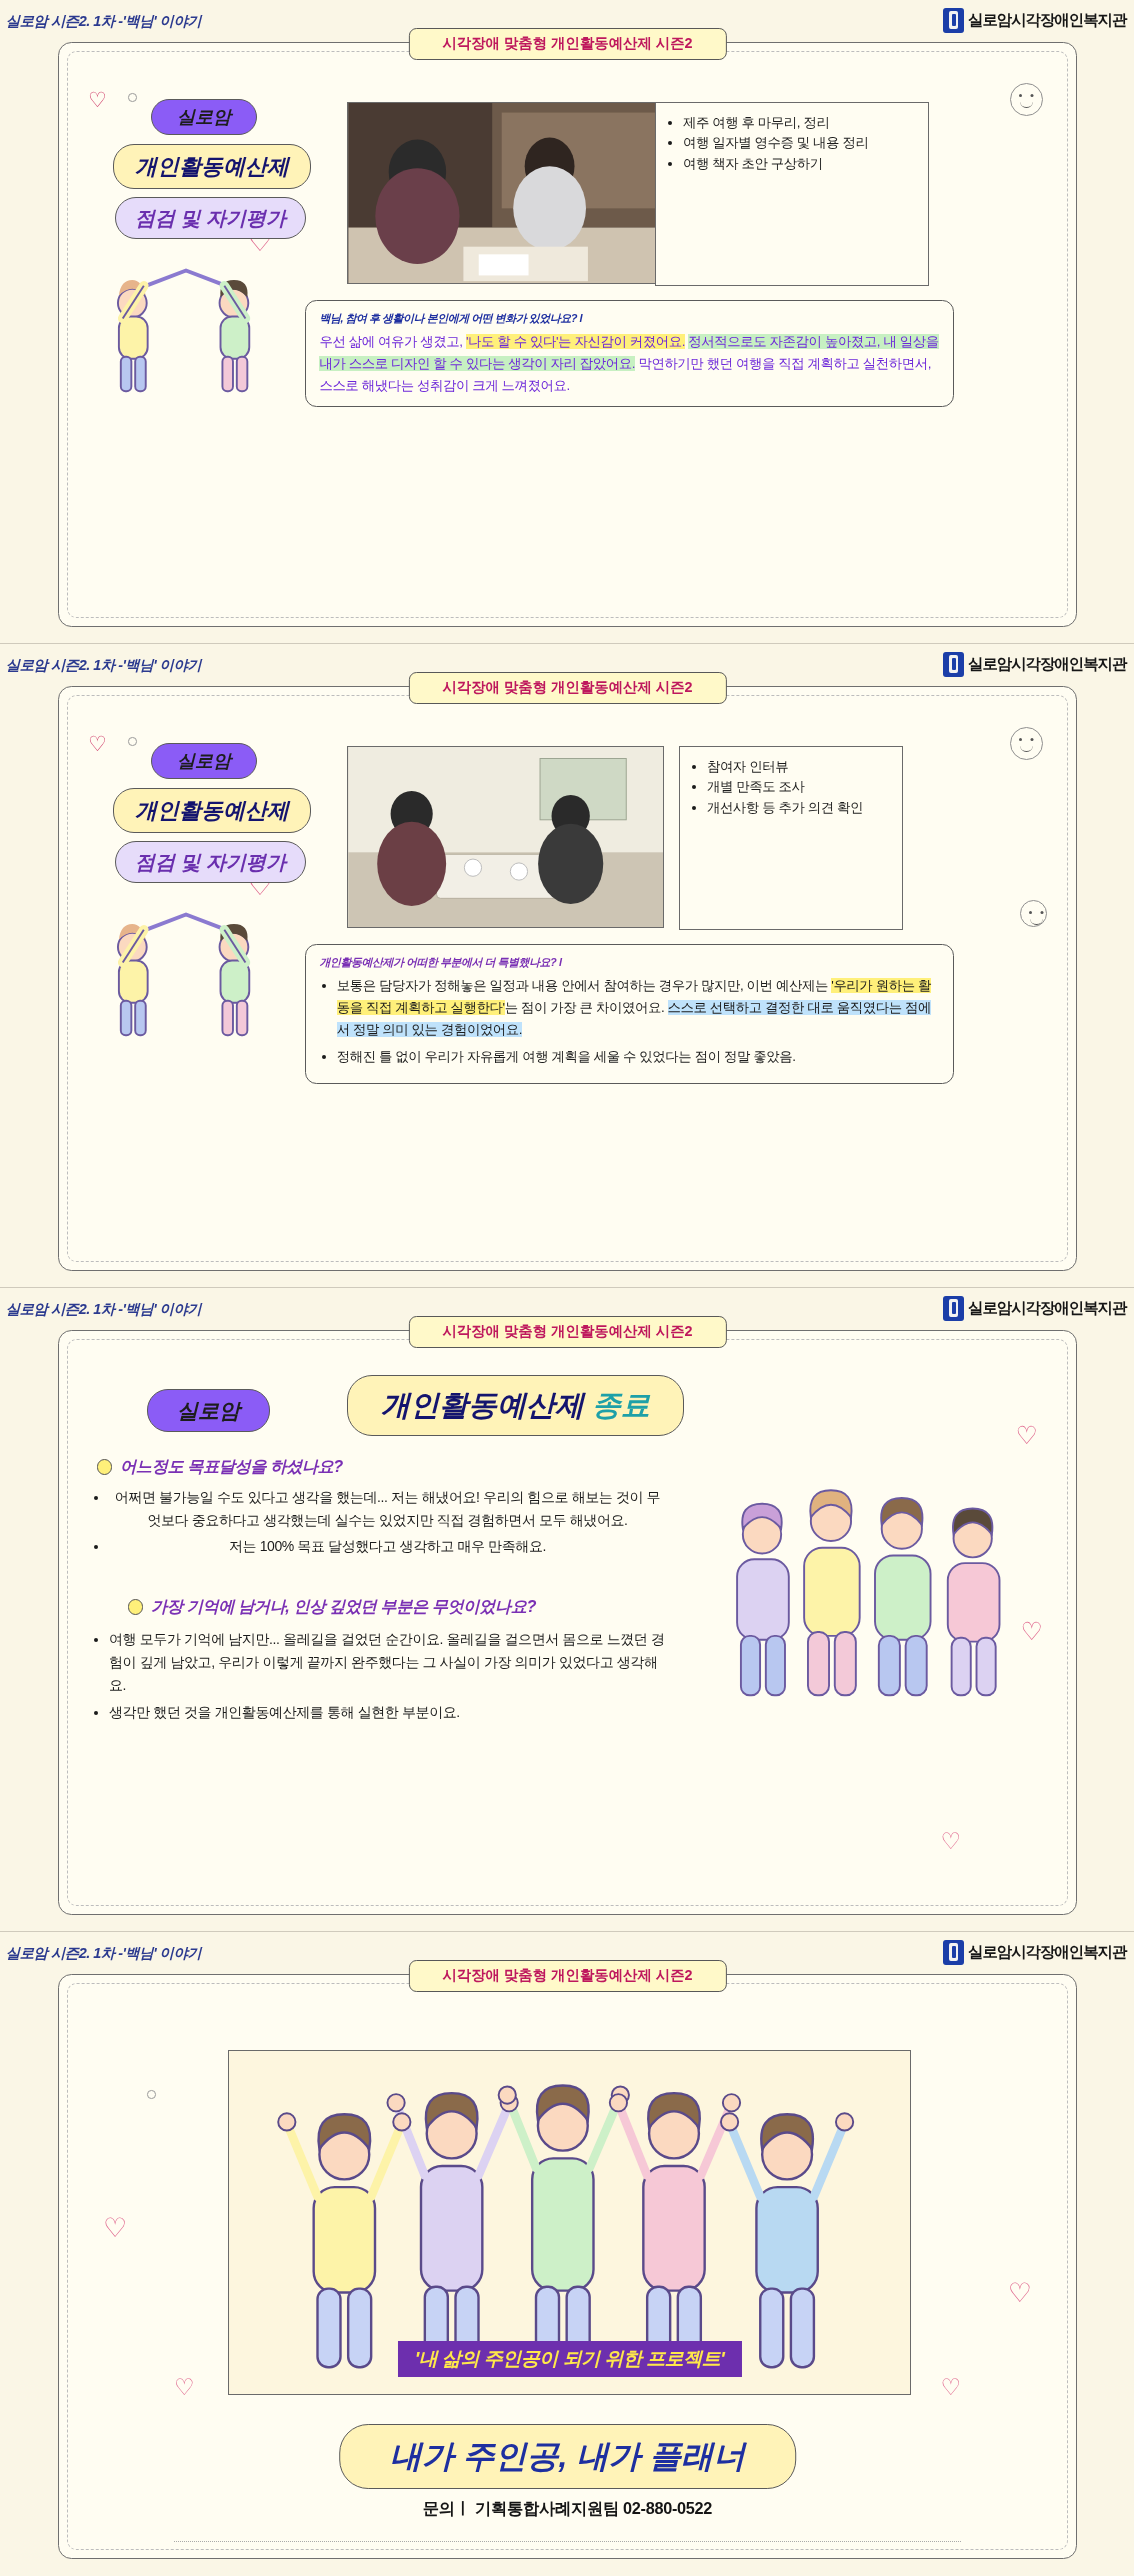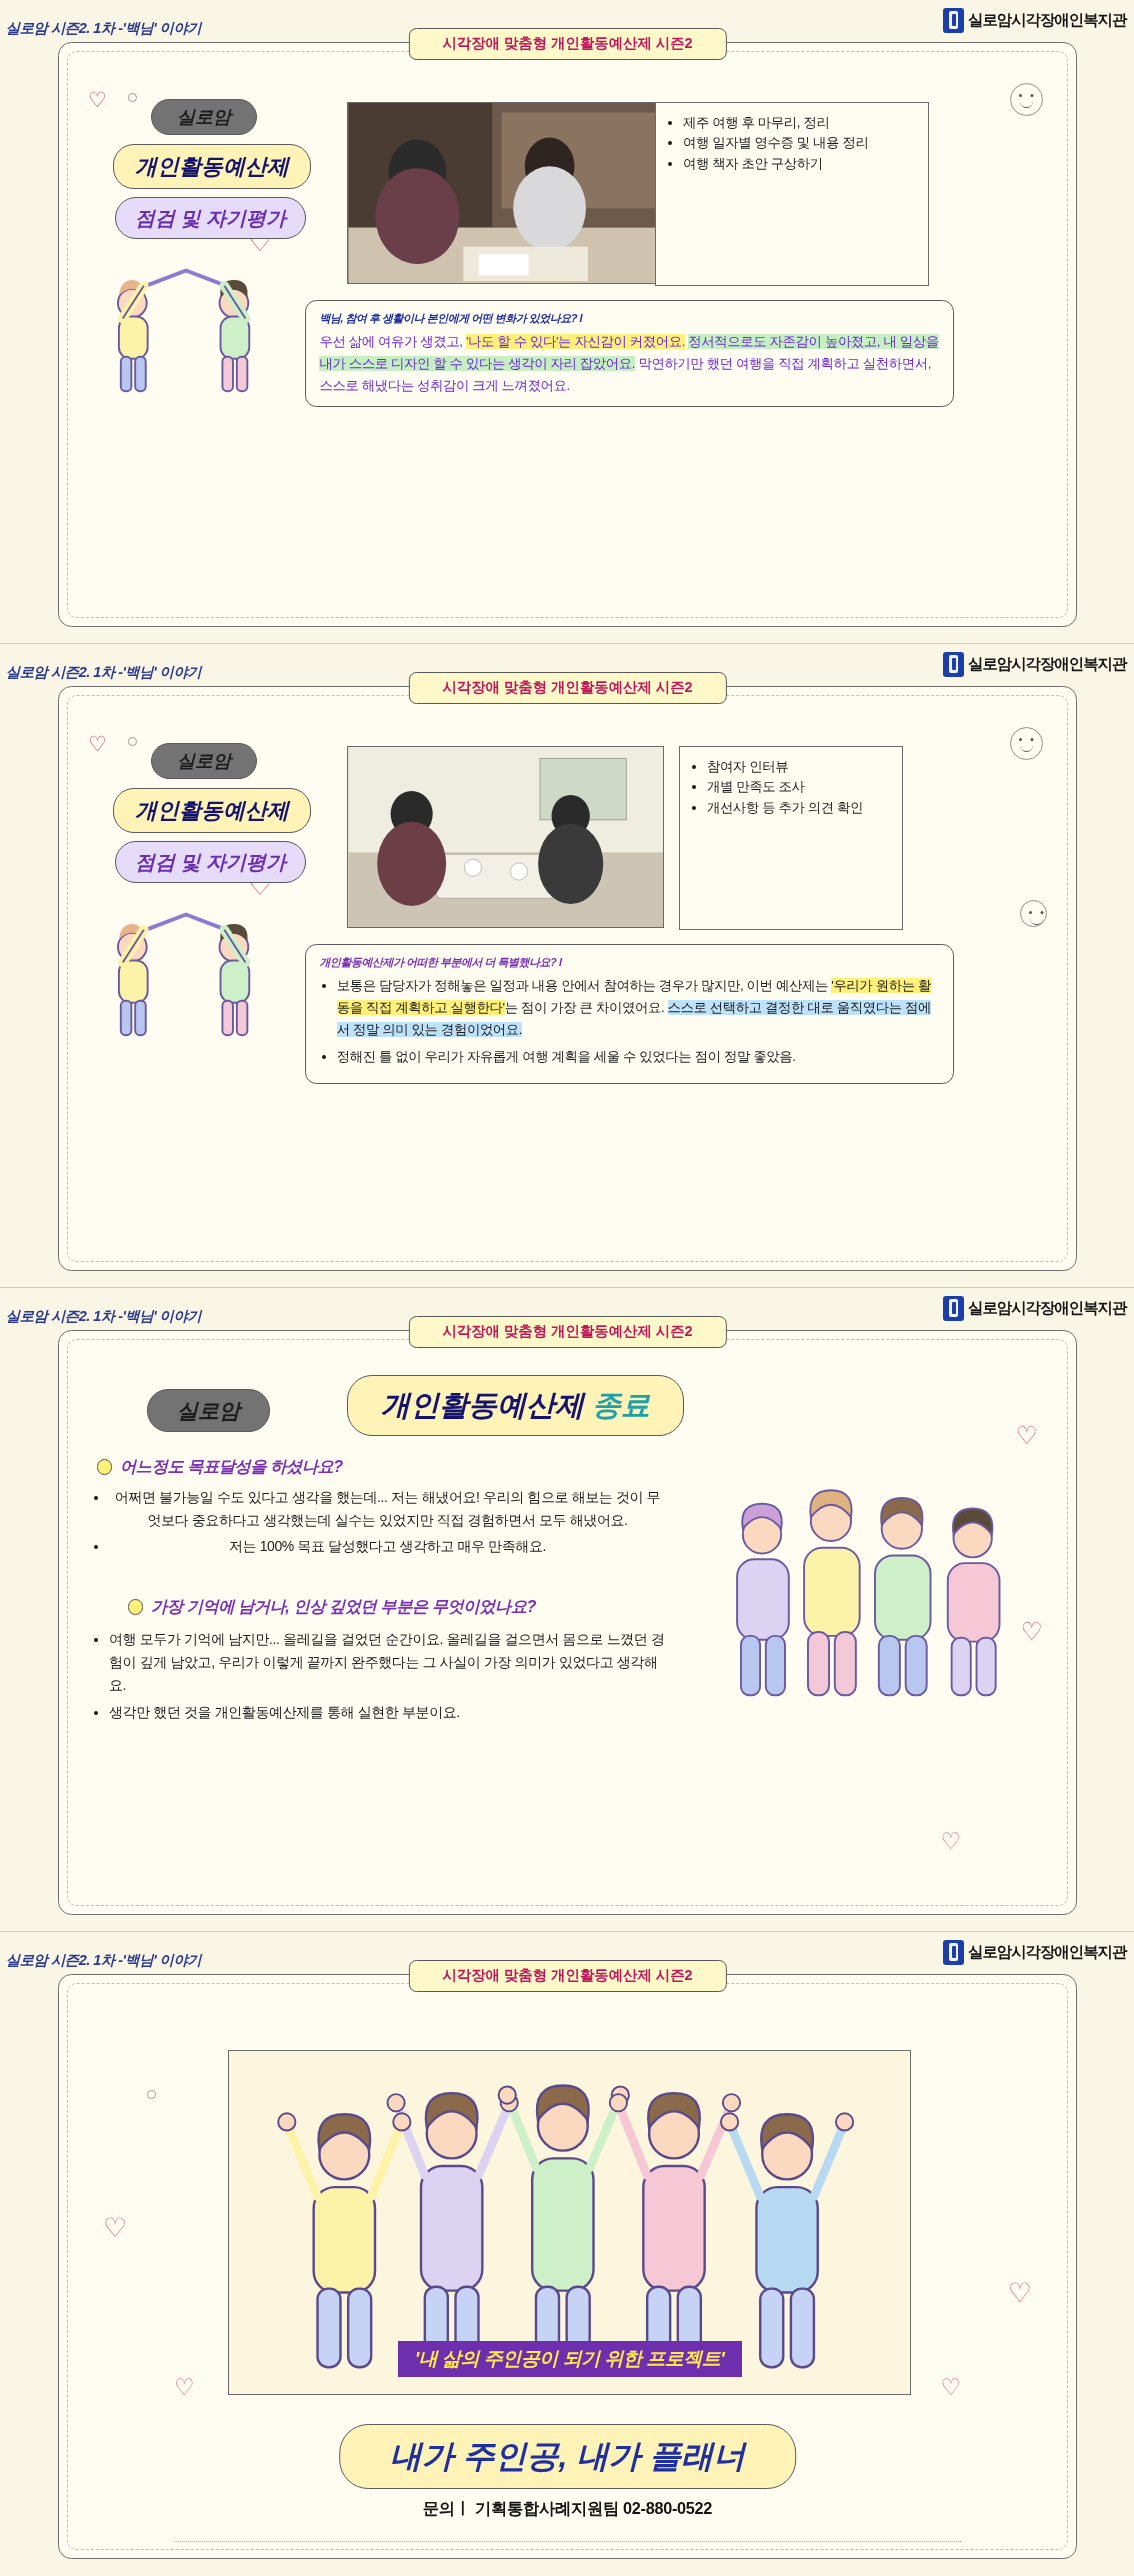--- a/index.html
+++ b/index.html
@@ -21,21 +21,21 @@
   .slide.last { border-bottom: none; }
 
   
   .slide-header {
     position: absolute;
     top: 7.7px; left: 0; right: 0;
     height: 33px;
   }
   .hdr-title {
     position: absolute;
-    left: 5.8px; top: 11px;
+    left: 5.8px; top: 4px;
     font-size: 14.4px;
     font-weight: bold;
     font-style: italic;
     color: #2b3a8f;
     letter-spacing: -0.5px;
   }
   .hdr-logo {
     position: absolute;
     right: 7.7px; top: 0px;
     display: flex;
@@ -148,21 +148,21 @@
   .tbubble {
     position: absolute;
     border: 1.9px solid #5a5a5a;
     border-radius: 21px;
     text-align: center;
     font-weight: bold;
     font-style: italic;
     white-space: nowrap;
   }
   .tb-1 {
-    background: #737373;
+    background: #8b5cf6;
     font-size: 18px;
     color: #1d1d1d;
     padding: 4.8px 25px;
   }
   .tb-2 {
     background: #fff3b8;
     font-size: 22px;
     color: #14146e;
     padding: 6.7px 21px;
   }

